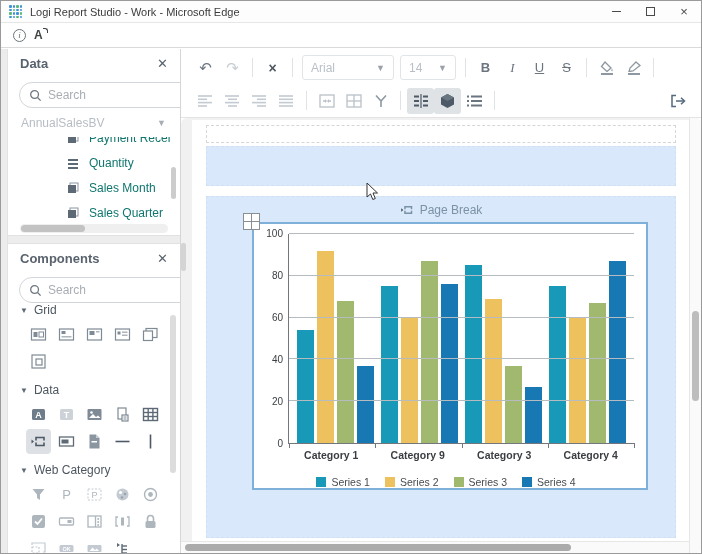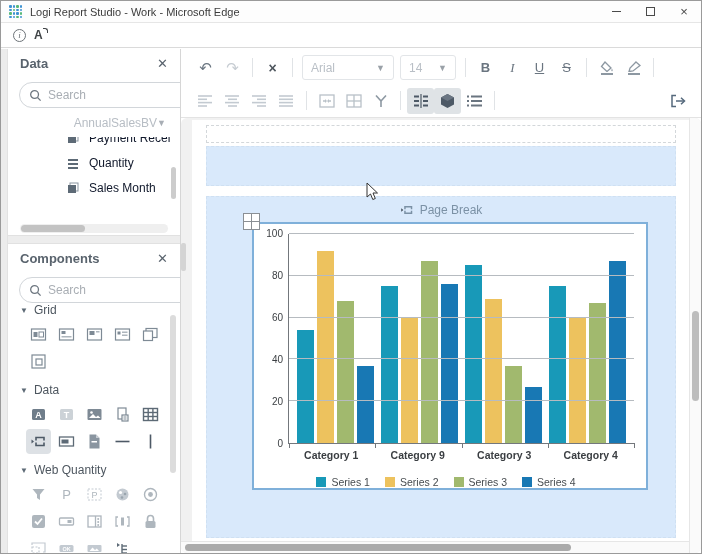--- a/index.html
+++ b/index.html
@@ -34,26 +34,26 @@
 
   .panel-header{height:29px;display:flex;align-items:center;padding:0 12px;flex:0 0 auto;}
   .panel-title{font-size:13px;font-weight:700;color:#59636d;flex:1;}
   .panel-close{color:#59636d;font-size:13px;line-height:1;cursor:default;}
 
   .search-row{display:flex;align-items:center;gap:7px;padding:4px 10px 6px 11px;flex:0 0 auto;}
   .search-pill{flex:1;height:26px;border:1px solid #d2d6da;border-radius:13px;display:flex;align-items:center;padding:0 9px;gap:6px;background:#fff;}
   .search-pill input{border:0;outline:0;flex:1;min-width:0;font-size:12px;color:#444;background:transparent;font-family:"Liberation Sans",sans-serif;}
   .search-pill input::placeholder{color:#a9aeb4;}
 
-  .datasource-row{display:flex;align-items:center;padding:2px 14px 7px 13px;flex:0 0 auto;text-align:right;}
+  .datasource-row{display:flex;align-items:center;padding:2px 14px 7px 13px;flex:0 0 auto;}
   .ds-label{flex:1;font-size:12px;color:#b7bdc4;}
   .ds-chevron{font-size:9px;color:#a8aeb5;}
 
   .field-list{height:86px;overflow:hidden;position:relative;flex:0 0 auto;}
-  .field-item{height:25px;display:flex;align-items:center;gap:9px;padding-left:58px;font-size:12px;color:#0f172a;white-space:nowrap;}
+  .field-item{height:25px;display:flex;align-items:center;gap:9px;padding-left:58px;font-size:12px;color:#0f766e;white-space:nowrap;}
   .field-item.clipped{margin-top:-12px;}
   .data-vthumb{position:absolute;right:4px;top:30px;width:5px;height:32px;background:#ccc;border-radius:3px;}
   .data-hscroll{height:9px;margin:1px 12px 2px;background:#efefef;border-radius:5px;position:relative;flex:0 0 auto;}
   .data-hscroll .hthumb{position:absolute;left:1px;top:1px;bottom:1px;width:64px;background:#c3c3c3;border-radius:4px;}
 
   .panel-divider{height:9px;background:#ededed;border-top:1px solid #e1e1e1;border-bottom:1px solid #e1e1e1;flex:0 0 auto;}
 
   .comp-list{flex:1;overflow:hidden;position:relative;padding-left:12px;margin-top:-4px;}
   .comp-section-label{font-size:12px;color:#4d565f;display:flex;align-items:center;gap:6px;margin:9px 0 5px;}
   .comp-section-label .tri{font-size:8px;color:#5d6a76;}
@@ -201,20 +201,27 @@
             </svg>
           <span>Quantity</span>
         </div>
         <div class="field-item">
           <svg width="14" height="14" viewBox="0 0 14 14">
               <rect x="4" y="2" width="8" height="8" fill="none" stroke="#8a95a0"></rect>
               <rect x="2" y="4" width="8" height="8" fill="#5d6a76"></rect>
             </svg>
           <span>Sales Month</span>
         </div>
+        <div class="field-item">
+          <svg width="14" height="14" viewBox="0 0 14 14">
+              <rect x="4" y="2" width="8" height="8" fill="none" stroke="#8a95a0"></rect>
+              <rect x="2" y="4" width="8" height="8" fill="#5d6a76"></rect>
+            </svg>
+          <span>Sales Quarter</span>
+        </div>
         <div class="data-vthumb"></div>
       </div>
       <div class="data-hscroll">
           <div class="hthumb"></div>
         </div>
 
       <div class="panel-divider"></div>
 
       <div class="panel-header">
         <span class="panel-title">Components</span>
@@ -348,21 +355,21 @@
             </div>
           <div class="comp-btn">
               <svg width="17" height="17" viewBox="0 0 17 17">
                 <line x1="8.5" y1="1.5" x2="8.5" y2="15.5" stroke="#4d5966" stroke-width="1.6"></line>
               </svg>
             </div>
         </div>
 
         <div class="comp-section-label">
           <span class="tri">▼</span>
-          <span>Web Quantity</span>
+          <span>Web Category</span>
         </div>
         <div class="comp-grid">
           <div class="comp-btn">
               <svg width="17" height="17" viewBox="0 0 17 17">
                 <path d="M2.5 3 H14.5 L10 8.5 V14 L7 12 V8.5 Z" fill="#aeb6bd"></path>
               </svg>
             </div>
           <div class="comp-btn">
               <svg width="17" height="17" viewBox="0 0 17 17">
                 <text x="8.5" y="13" font-size="13" font-family="Liberation Sans" fill="#aeb6bd" text-anchor="middle">P</text>

